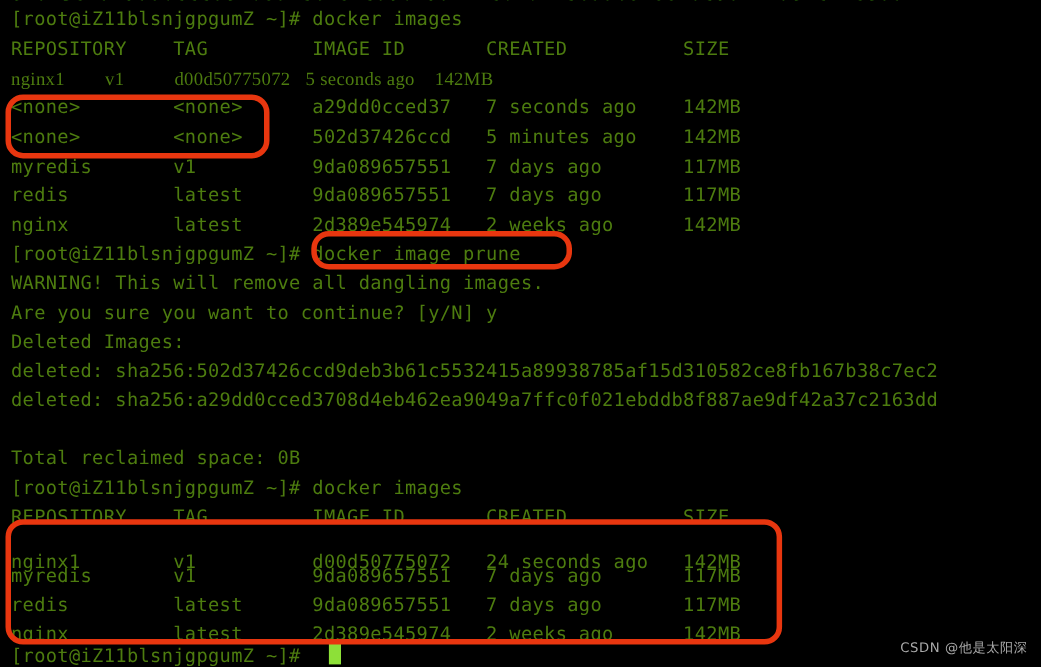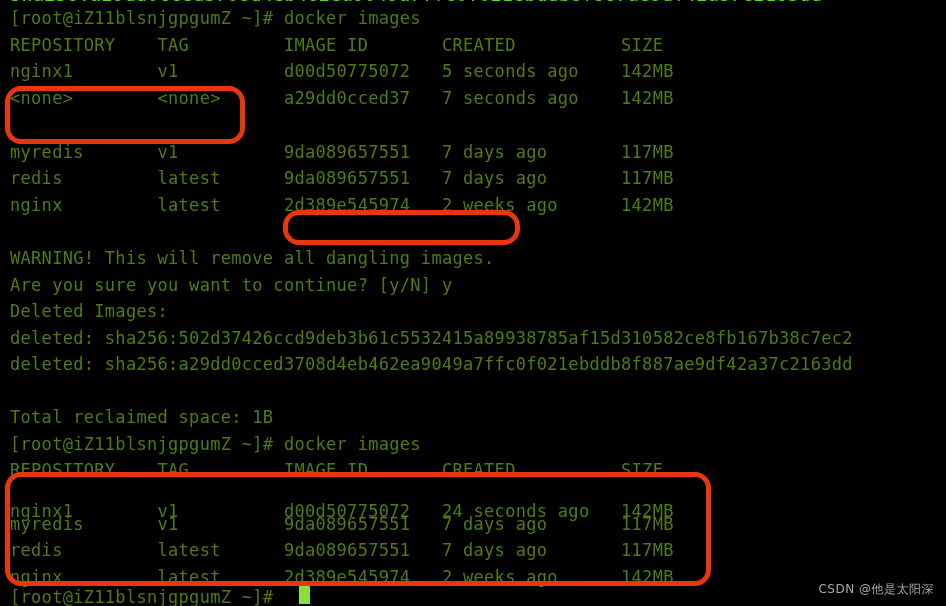--- a/index.html
+++ b/index.html
@@ -92,32 +92,34 @@
 <div id="terminal">
 
   <div class="screen">
 
     <div class="clip-wrap">
       <div class="clip-top">sha256:a29dd0cced3708d4eb462ea9049a7ffc0f021ebddb8f887ae9df42a37c2163dd</div>
     </div>
 
     <div class="line" style="top:7px;">[root@iZ11blsnjgpgumZ ~]# docker images</div>
     <div class="line" style="top:34px;">REPOSITORY    TAG         IMAGE ID       CREATED          SIZE</div>
-    <div class="line" style="top:60px;">nginx1        v1          d00d50775072   5 seconds ago    142MB</div>
+    <div class="line" style="top:60px;font-family:Liberation Serif, serif;">nginx1        v1          d00d50775072   5 seconds ago    142MB</div>
     <div class="line" style="top:87px;text-align:right;">&lt;none&gt;        &lt;none&gt;      a29dd0cced37   7 seconds ago    142MB</div>
+    <div class="line" style="top:114px;">&lt;none&gt;        &lt;none&gt;      502d37426ccd   5 minutes ago    142MB</div>
     <div class="line" style="top:141px;">myredis       v1          9da089657551   7 days ago       117MB</div>
     <div class="line" style="top:167px;">redis         latest      9da089657551   7 days ago       117MB</div>
     <div class="line" style="top:194px;">nginx         latest      2d389e545974   2 weeks ago      142MB</div>
+    <div class="line" style="top:220px;">[root@iZ11blsnjgpgumZ ~]# docker image prune</div>
     <div class="line" style="top:247px;text-align:center;">WARNING! This will remove all dangling images.</div>
     <div class="line" style="top:300px;">Deleted Images:</div>
     <div class="line" style="top:274px;">Are you sure you want to continue? [y/N] y</div>
     <div class="line" style="top:327px;">deleted: sha256:502d37426ccd9deb3b61c5532415a89938785af15d310582ce8fb167b38c7ec2</div>
     <div class="line" style="top:353px;">deleted: sha256:a29dd0cced3708d4eb462ea9049a7ffc0f021ebddb8f887ae9df42a37c2163dd</div>
     <div class="line" style="top:380px;"></div>
-    <div class="line" style="top:406px;">Total reclaimed space: 1B</div>
+    <div class="line" style="top:406px;">Total reclaimed space: 0B</div>
     <div class="line" style="top:433px;">[root@iZ11blsnjgpgumZ ~]# docker images</div>
     <div class="line" style="top:459px;">REPOSITORY    TAG         IMAGE ID       CREATED          SIZE</div>
     <div class="line" style="top:500px;">nginx1        v1          d00d50775072   24 seconds ago   142MB</div>
     <div class="line" style="top:513px;">myredis       v1          9da089657551   7 days ago       117MB</div>
     <div class="line" style="top:539px;">redis         latest      9da089657551   7 days ago       117MB</div>
     <div class="line" style="top:566px;">nginx         latest      2d389e545974   2 weeks ago      142MB</div>
     <div class="line" style="top:586px;">[root@iZ11blsnjgpgumZ ~]#</div>
 
     <div class="cursor" style="left:299px; top:583px;"></div>
 

